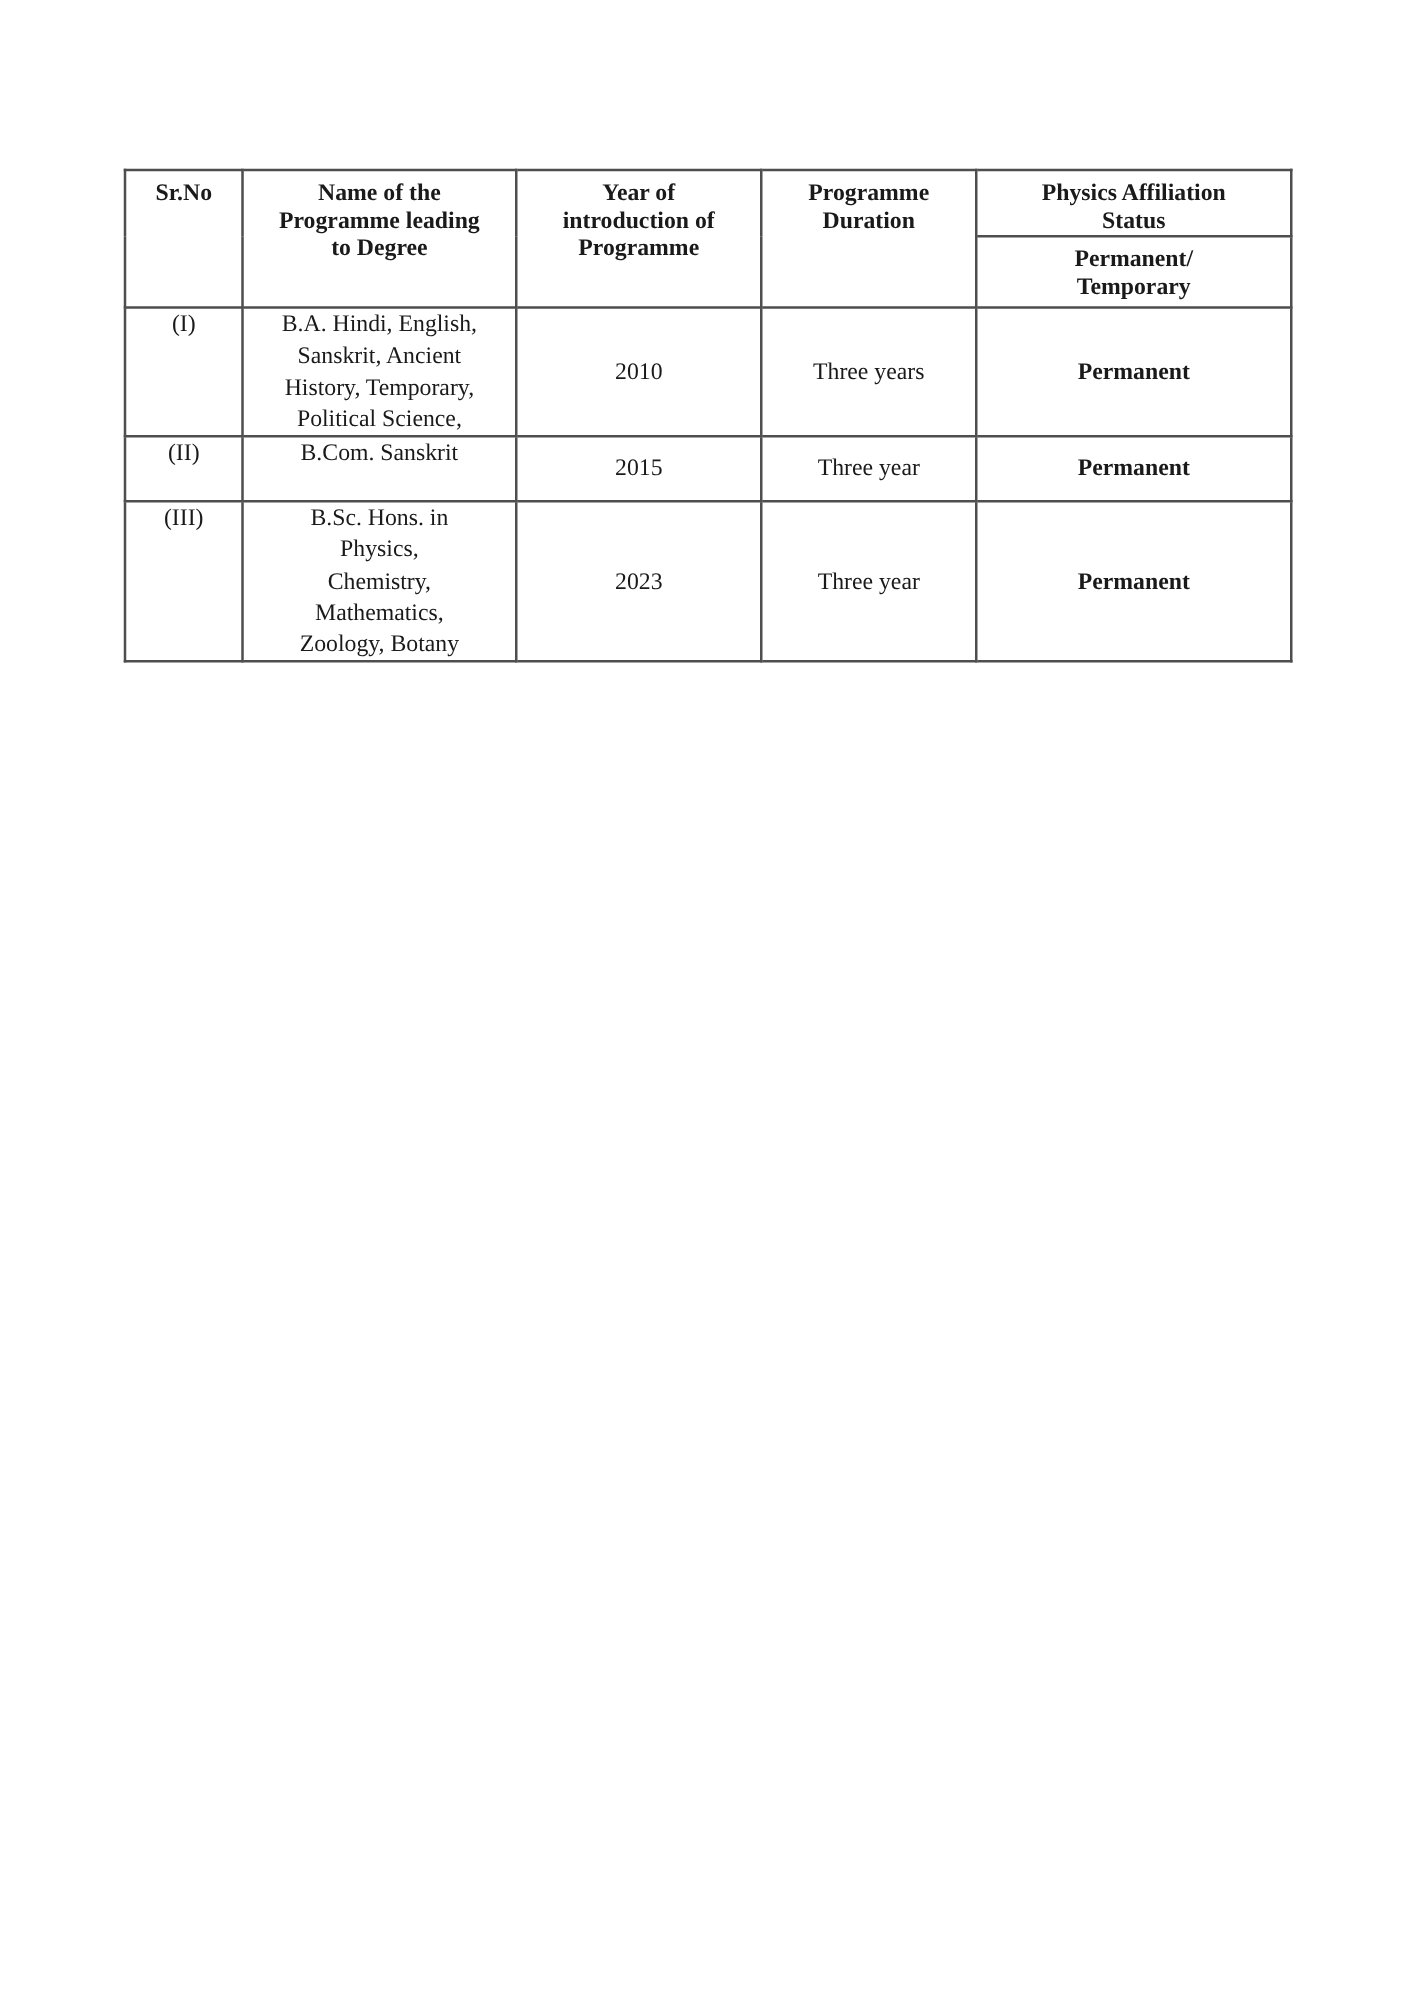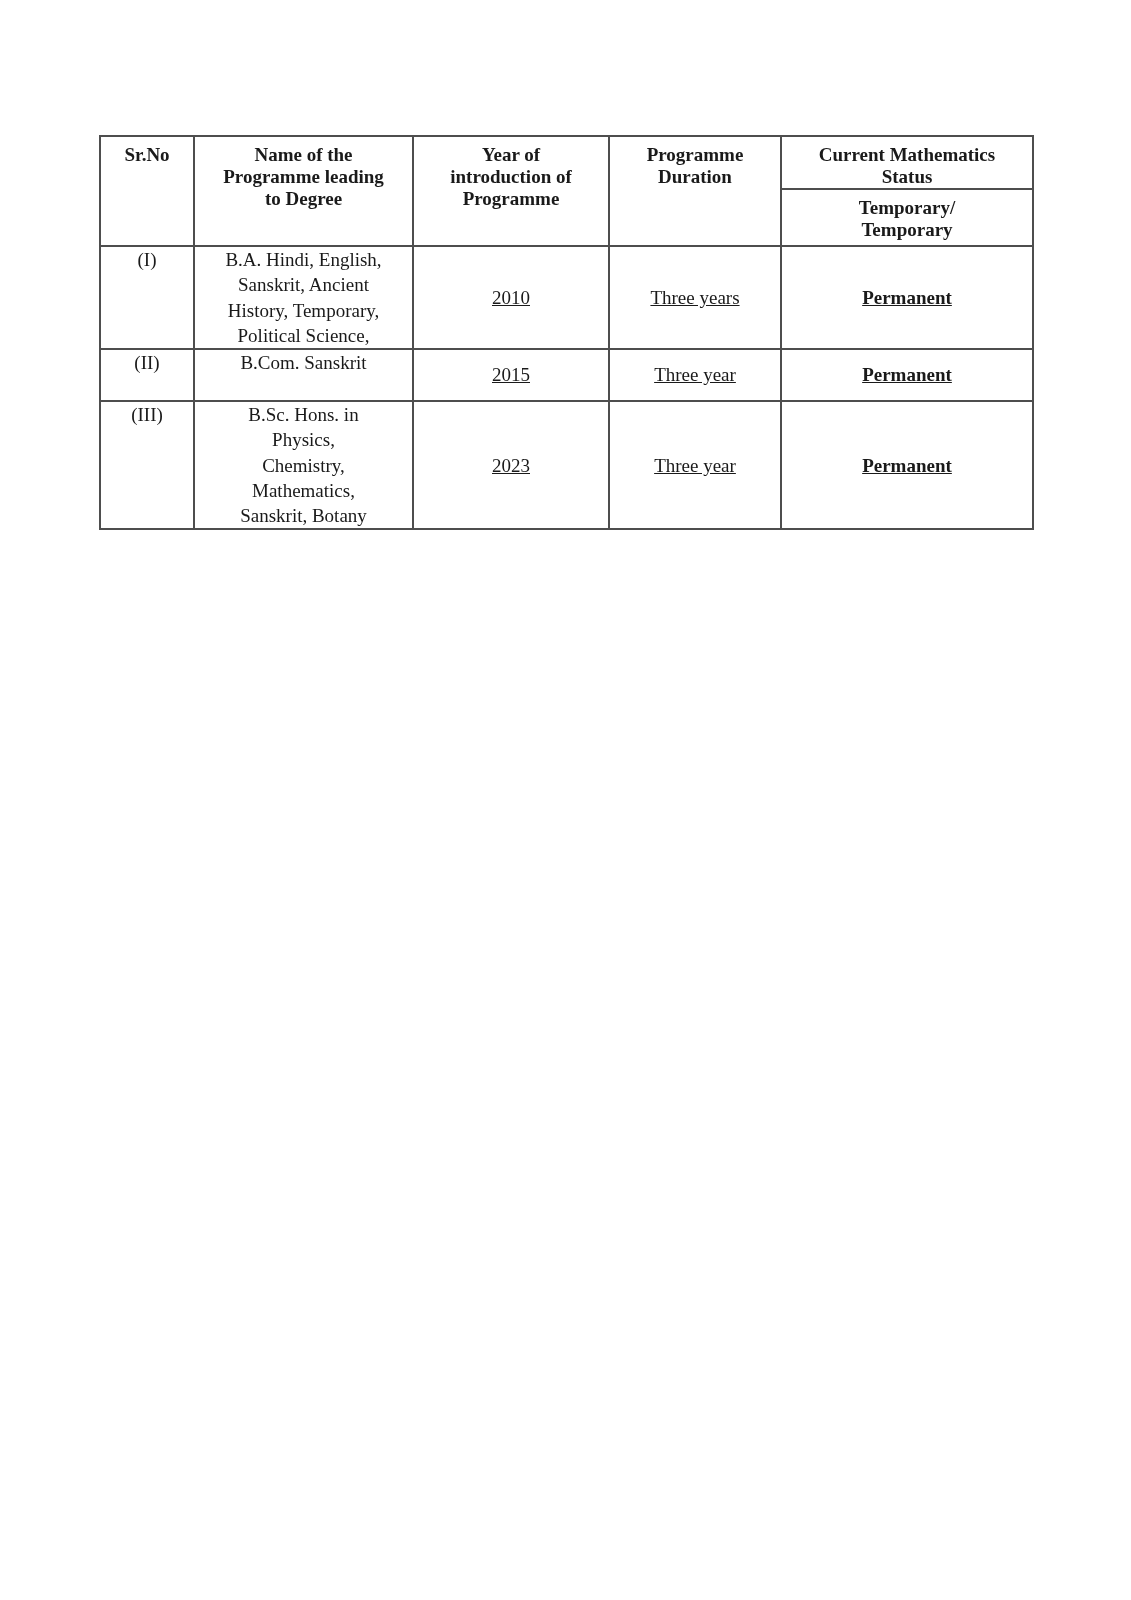--- a/index.html
+++ b/index.html
@@ -53,21 +53,20 @@
   td.cell-name {
     vertical-align: top;
     padding-top: 5px;
     line-height: 1.33;
   }
   td.cell-year,
   td.cell-duration,
   td.cell-status {
     vertical-align: middle;
     line-height: 1.33;
-    text-decoration: underline;
   }
   td.cell-status {
     font-weight: bold;
   }
 </style>
 </head>
 <body>
 
 <div class="page">
   <table class="doc-table">
@@ -82,25 +81,25 @@
       <tr class="hdr-top">
         <th rowspan="2">Sr.No</th>
         <th rowspan="2">Name of the
 Programme leading
 to Degree</th>
         <th rowspan="2">Year of
 introduction of
 Programme</th>
         <th rowspan="2">Programme
 Duration</th>
-        <th>Current Mathematics
+        <th>Physics Affiliation
 Status</th>
       </tr>
       <tr class="hdr-bottom">
-        <th class="status-sub">Temporary/
+        <th class="status-sub">Permanent/
 Temporary</th>
       </tr>
     </thead>
     <tbody>
       <tr class="row-1">
         <td class="cell-srno">(I)</td>
         <td class="cell-name">B.A. Hindi, English,
 Sanskrit, Ancient
 History, Temporary,
 Political Science,</td>
@@ -114,20 +113,20 @@
         <td class="cell-year">2015</td>
         <td class="cell-duration">Three year</td>
         <td class="cell-status">Permanent</td>
       </tr>
       <tr class="row-3">
         <td class="cell-srno">(III)</td>
         <td class="cell-name">B.Sc. Hons. in
 Physics,
 Chemistry,
 Mathematics,
-Sanskrit, Botany</td>
+Zoology, Botany</td>
         <td class="cell-year">2023</td>
         <td class="cell-duration">Three year</td>
         <td class="cell-status">Permanent</td>
       </tr>
     </tbody>
   </table>
 </div>
 
 </body></html>

